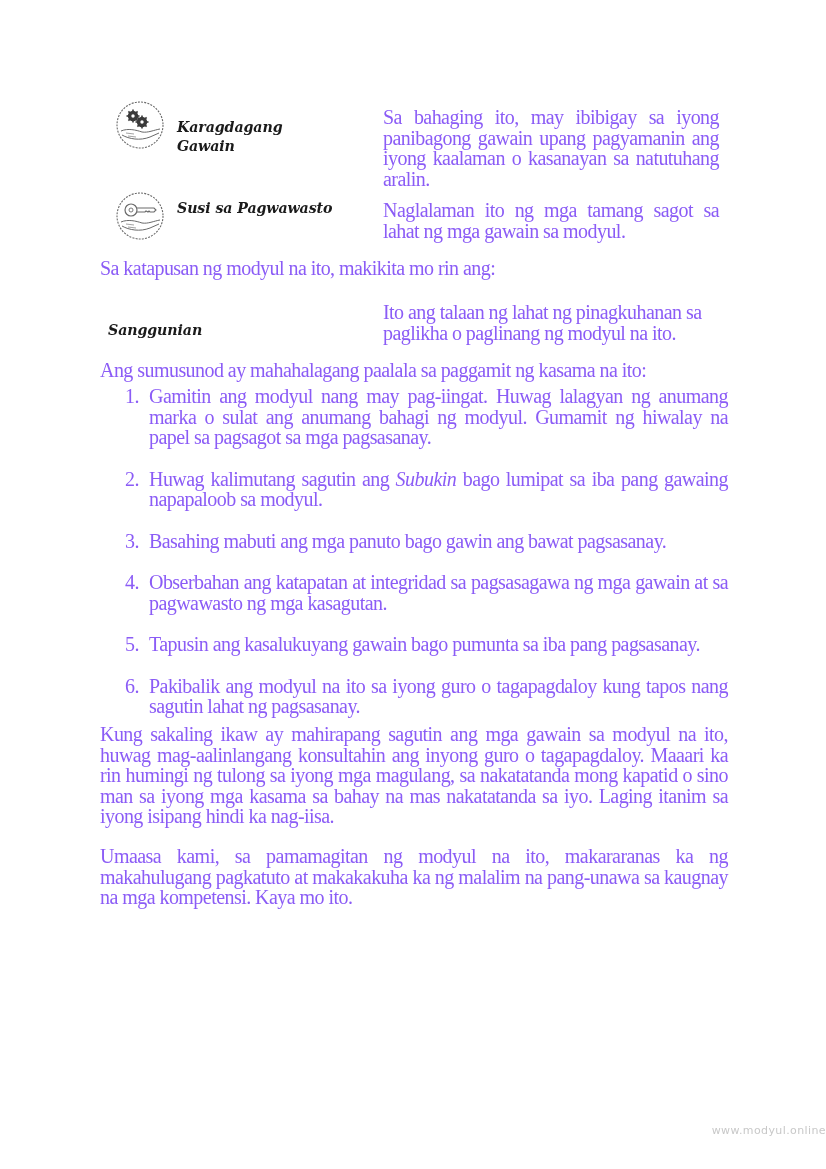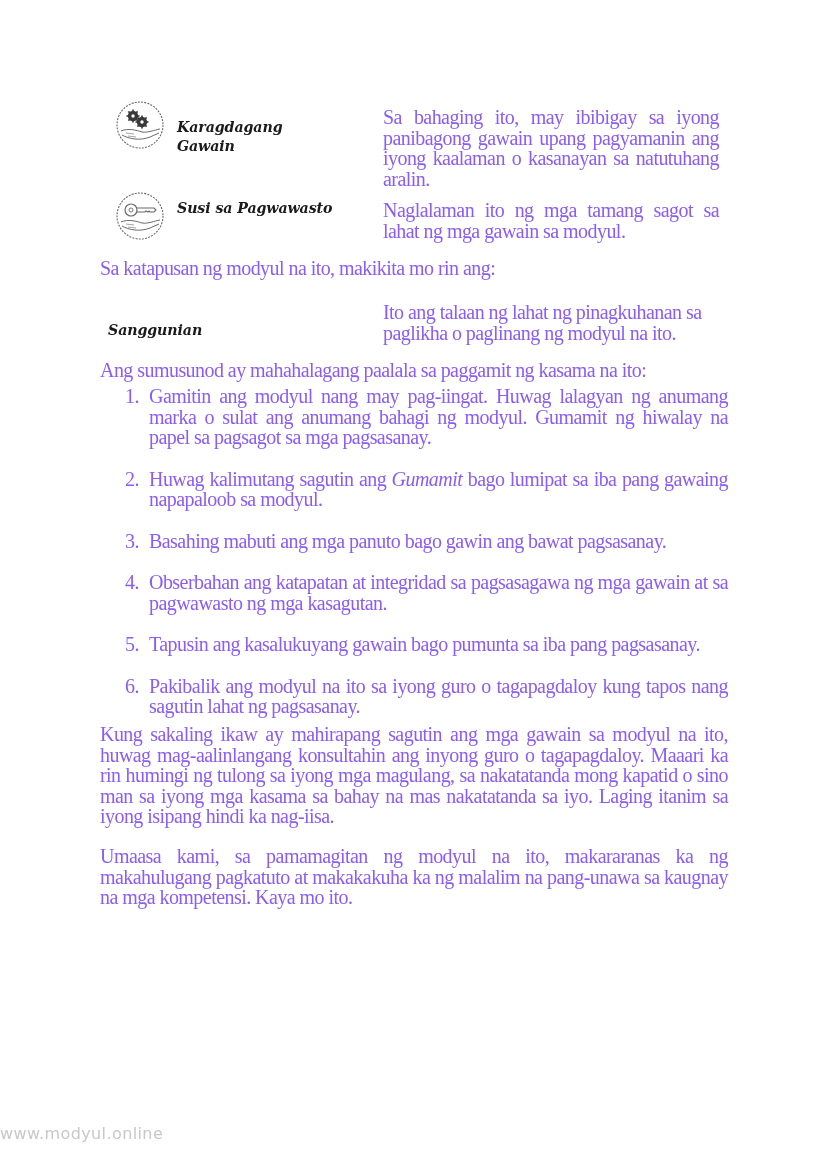--- a/index.html
+++ b/index.html
@@ -90,23 +90,23 @@
       text-align: center;
       font-family: "DejaVu Serif", serif;
       font-size: 13.5px;
       color: #1f1f1f;
     }
     .watermark {
       position: absolute;
       left: 0;
       width: 826px;
       top: 1124px;
-      text-align: left;
+      text-align: right;
       font-family: "DejaVu Sans", sans-serif;
-      font-size: 16px;
+      font-size: 11px;
       color: #c8c8c8;
       letter-spacing: 0.4px;
     }
     em.inline-italic { font-style: italic; }
   </style>
 </head>
 <body>
 
 <div class="page">
 
@@ -167,21 +167,21 @@
 
   <div class="abs serif intro2">Ang sumusunod ay mahahalagang paalala sa paggamit ng kasama na ito:</div>
 
   <ol class="reminders serif">
     <li class="li1">
       <span class="num">1.</span>
       <span>Gamitin ang modyul nang may pag-iingat. Huwag lalagyan ng anumang marka o sulat ang anumang bahagi ng modyul. Gumamit ng hiwalay na papel sa pagsagot sa mga pagsasanay.</span>
     </li>
     <li class="li2">
       <span class="num">2.</span>
-      <span><span>Huwag kalimutang sagutin ang </span><em class="inline-italic">Gumamit</em><span> bago lumipat sa iba pang gawaing napapaloob sa modyul.</span></span>
+      <span><span>Huwag kalimutang sagutin ang </span><em class="inline-italic">Subukin</em><span> bago lumipat sa iba pang gawaing napapaloob sa modyul.</span></span>
     </li>
     <li class="li3">
       <span class="num">3.</span>
       <span>Basahing mabuti ang mga panuto bago gawin ang bawat pagsasanay.</span>
     </li>
     <li class="li4">
       <span class="num">4.</span>
       <span>Obserbahan ang katapatan at integridad sa pagsasagawa ng mga gawain at sa pagwawasto ng mga kasagutan.</span>
     </li>
     <li class="li5">

